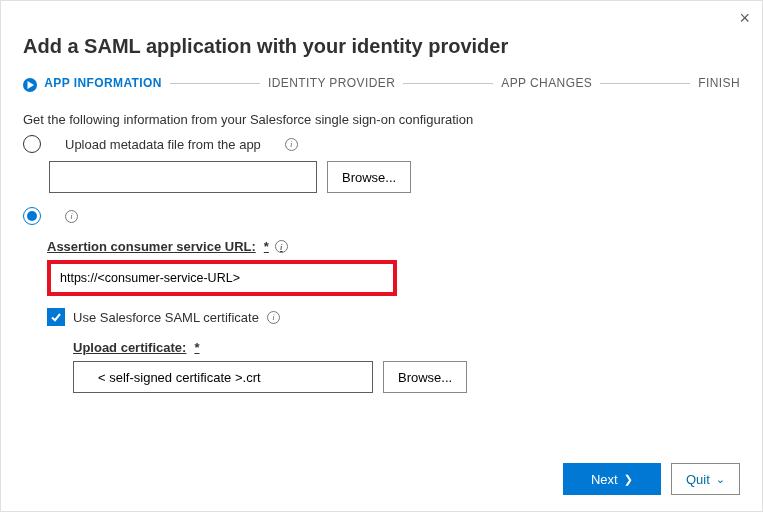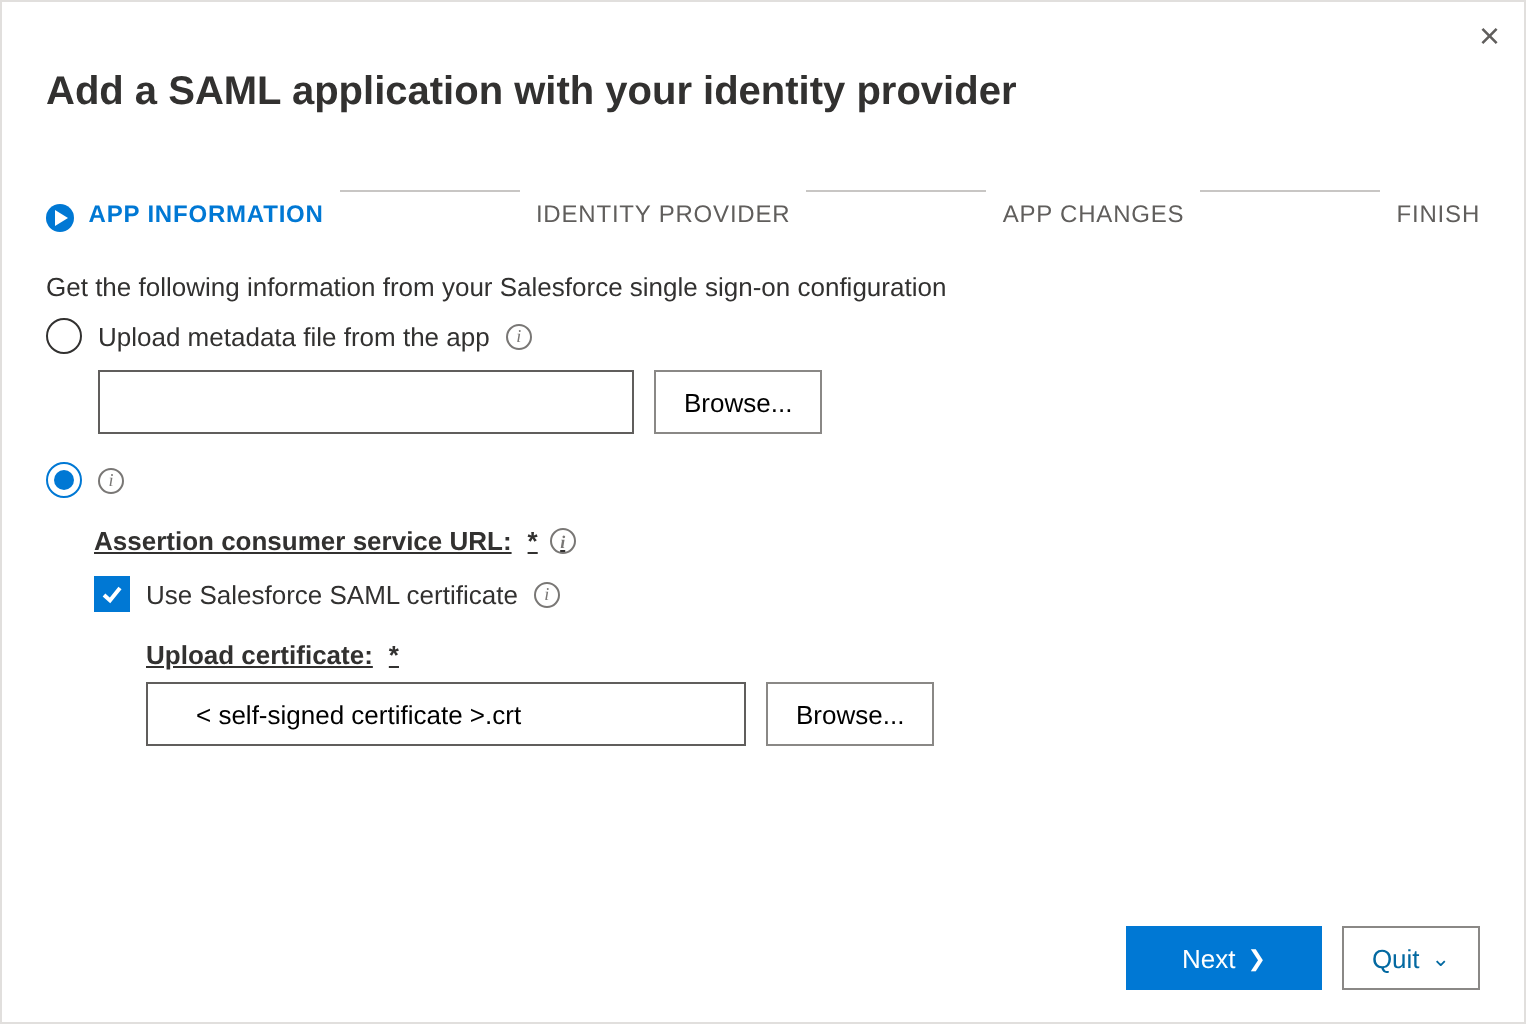--- a/index.html
+++ b/index.html
@@ -37,21 +37,20 @@
     display: flex;
     align-items: center;
     gap: 8px;
     margin-bottom: 22px;
     font-size: 12px;
   }
   .step {
     white-space: nowrap;
     color: #605e5c;
     letter-spacing: 0.4px;
-    margin-top: 24px;
   }
   .step.active { color: #0078d4; font-weight: 600; }
   .step-circle {
     display: inline-flex;
     align-items: center;
     justify-content: center;
     width: 14px; height: 14px;
     border-radius: 50%;
     background: #0078d4;
     margin-right: 4px;
@@ -61,21 +60,21 @@
   .step-circle svg { display: block; }
   .sep {
     flex: 1;
     height: 1px;
     background: #c8c6c4;
   }
   .intro { font-size: 13px; }
   .option {
     display: flex;
     align-items: center;
-    gap: 8px;
+    gap: 24px;
     margin: 8px 0 8px 0;
   }
   .radio {
     width: 18px; height: 18px;
     border: 1px solid #323130;
     border-radius: 50%;
     display: inline-flex;
     align-items: center;
     justify-content: center;
     cursor: pointer;
@@ -244,20 +243,23 @@
   <div class="option">
     <span class="radio selected"></span>
     <span class="info-icon">i</span>
   </div>
 
   <div class="indent">
     <div class="field-label">
       <span>Assertion consumer service URL:</span>
       <span class="asterisk">*</span>
       <span class="info-icon">i</span>
+    </div>
+    <div class="acs-wrap">
+      <input class="acs-input" value="https://&lt;consumer-service-URL&gt;" style="">
     </div>
 
     <div class="chk-row">
       <span class="checkbox">
         <svg width="12" height="12" viewBox="0 0 12 12">
             <polyline points="2,6.5 5,9.2 10,3" fill="none" stroke="#fff" stroke-width="2"></polyline>
           </svg>
       </span>
       <span>Use Salesforce SAML certificate</span>
       <span class="info-icon">i</span>

